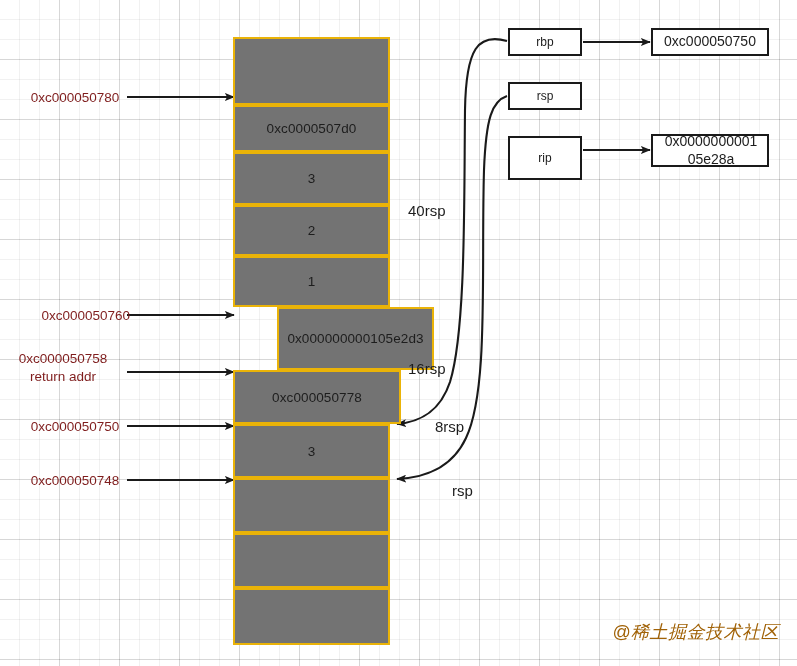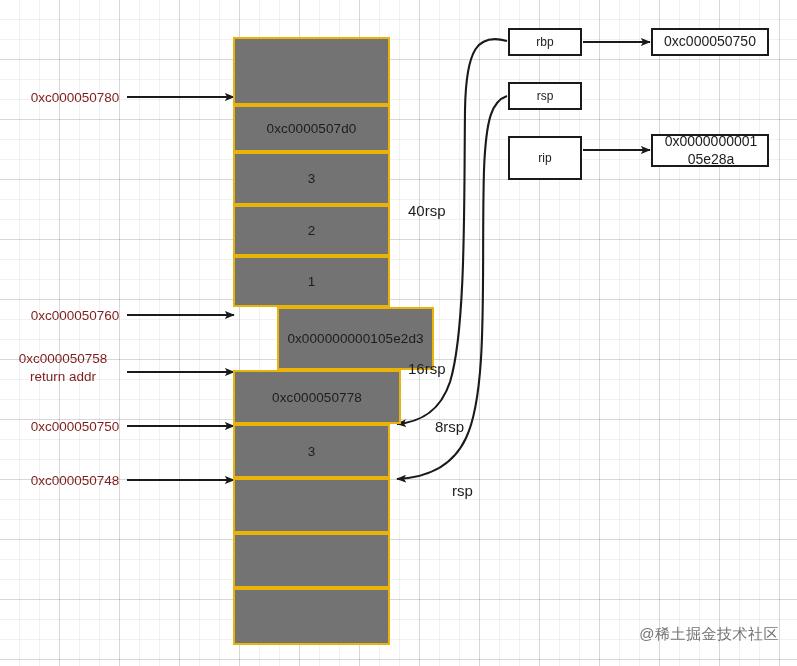--- a/index.html
+++ b/index.html
@@ -59,24 +59,25 @@
     line-height:1.35;
   }
   .off-label{
     position:absolute;
     font-size:15px;color:#1d1d1d;
     white-space:nowrap;
   }
   .watermark{
     position:absolute;
     right:18px;bottom:22px;
-    font-size:15px;
-    color:#737373;
+    font-size:18px;
+    color:#a16207;
     letter-spacing:0.5px;
     white-space:nowrap;
+    font-style:italic;
   }
 </style>
 </head>
 <body>
 
 <div id="canvas"></div>
 
 <svg id="art" viewBox="0 0 797 666">
   <defs>
     <marker id="ah" markerWidth="10" markerHeight="8" refX="9.2" refY="4" orient="auto" markerUnits="userSpaceOnUse">
@@ -108,21 +109,21 @@
 <div class="stack-cell" style="left:233px;top:205px;width:157px;height:51px;">2</div>
 <div class="stack-cell" style="left:233px;top:256px;width:157px;height:51px;">1</div>
 <div class="stack-cell" style="left:233px;top:307px;width:157px;height:63px;margin-left:44px;">0x000000000105e2d3</div>
 <div class="stack-cell" style="left:233px;top:370px;width:168px;height:54px;text-align:right;">0xc000050778</div>
 <div class="stack-cell" style="left:233px;top:424px;width:157px;height:54px;">3</div>
 <div class="stack-cell" style="left:233px;top:478px;width:157px;height:55px;"></div>
 <div class="stack-cell" style="left:233px;top:533px;width:157px;height:55px;"></div>
 <div class="stack-cell" style="left:233px;top:588px;width:157px;height:57px;"></div>
 
 <div class="addr-label" style="left:20px;top:89px;width:110px;">0xc000050780</div>
-<div class="addr-label" style="left:20px;top:307px;width:110px;">0xc000050760</div>
+<div class="addr-label" style="left:20px;top:307px;width:110px;text-align:right;">0xc000050760</div>
 <div class="addr-label" style="left:8px;top:350px;width:110px;">0xc000050758
 return addr</div>
 <div class="addr-label" style="left:20px;top:418px;width:110px;">0xc000050750</div>
 <div class="addr-label" style="left:20px;top:472px;width:110px;">0xc000050748</div>
 
 <div class="off-label" style="left:408px;top:202px;">40rsp</div>
 <div class="off-label" style="left:408px;top:360px;">16rsp</div>
 <div class="off-label" style="left:435px;top:418px;">8rsp</div>
 <div class="off-label" style="left:452px;top:482px;">rsp</div>
 

